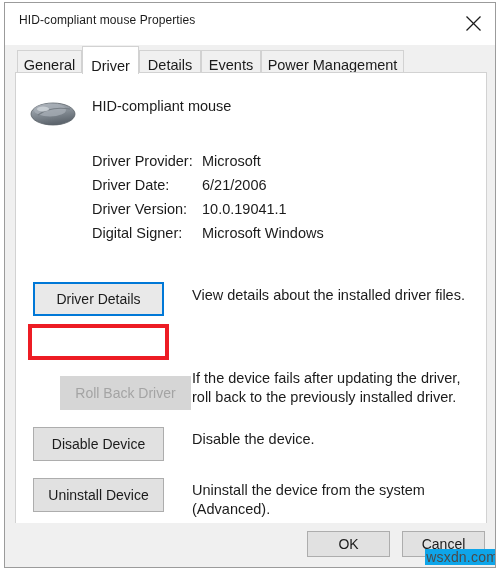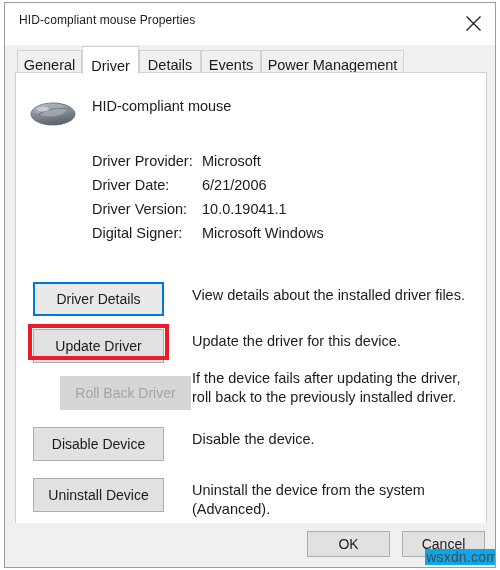--- a/index.html
+++ b/index.html
@@ -305,23 +305,21 @@
       <span class="prop-value">10.0.19041.1</span>
     </div>
     <div class="prop-row" style="top:152px">
       <span class="prop-label">Digital Signer:</span>
       <span class="prop-value">Microsoft Windows</span>
     </div>
 
     <button class="action-btn focused" style="top:209px">Driver Details</button>
     <div class="action-desc" style="top:213px">View details about the installed driver files.</div>
 
-    <button class="action-btn" style="top:256px">Update Driver</button>
     <div id="update-driver-highlight"></div>
-    <div class="action-desc" style="top:259px">Update the driver for this device.</div>
 
     <button class="action-btn disabled" style="top:303px" disabled="">Roll Back Driver</button>
     <div class="action-desc" style="top:296px">If the device fails after updating the driver, roll back to the previously installed driver.</div>
 
     <button class="action-btn" style="top:354px">Disable Device</button>
     <div class="action-desc" style="top:357px">Disable the device.</div>
 
     <button class="action-btn" style="top:405px">Uninstall Device</button>
     <div class="action-desc" style="top:408px">Uninstall the device from the system (Advanced).</div>
 

